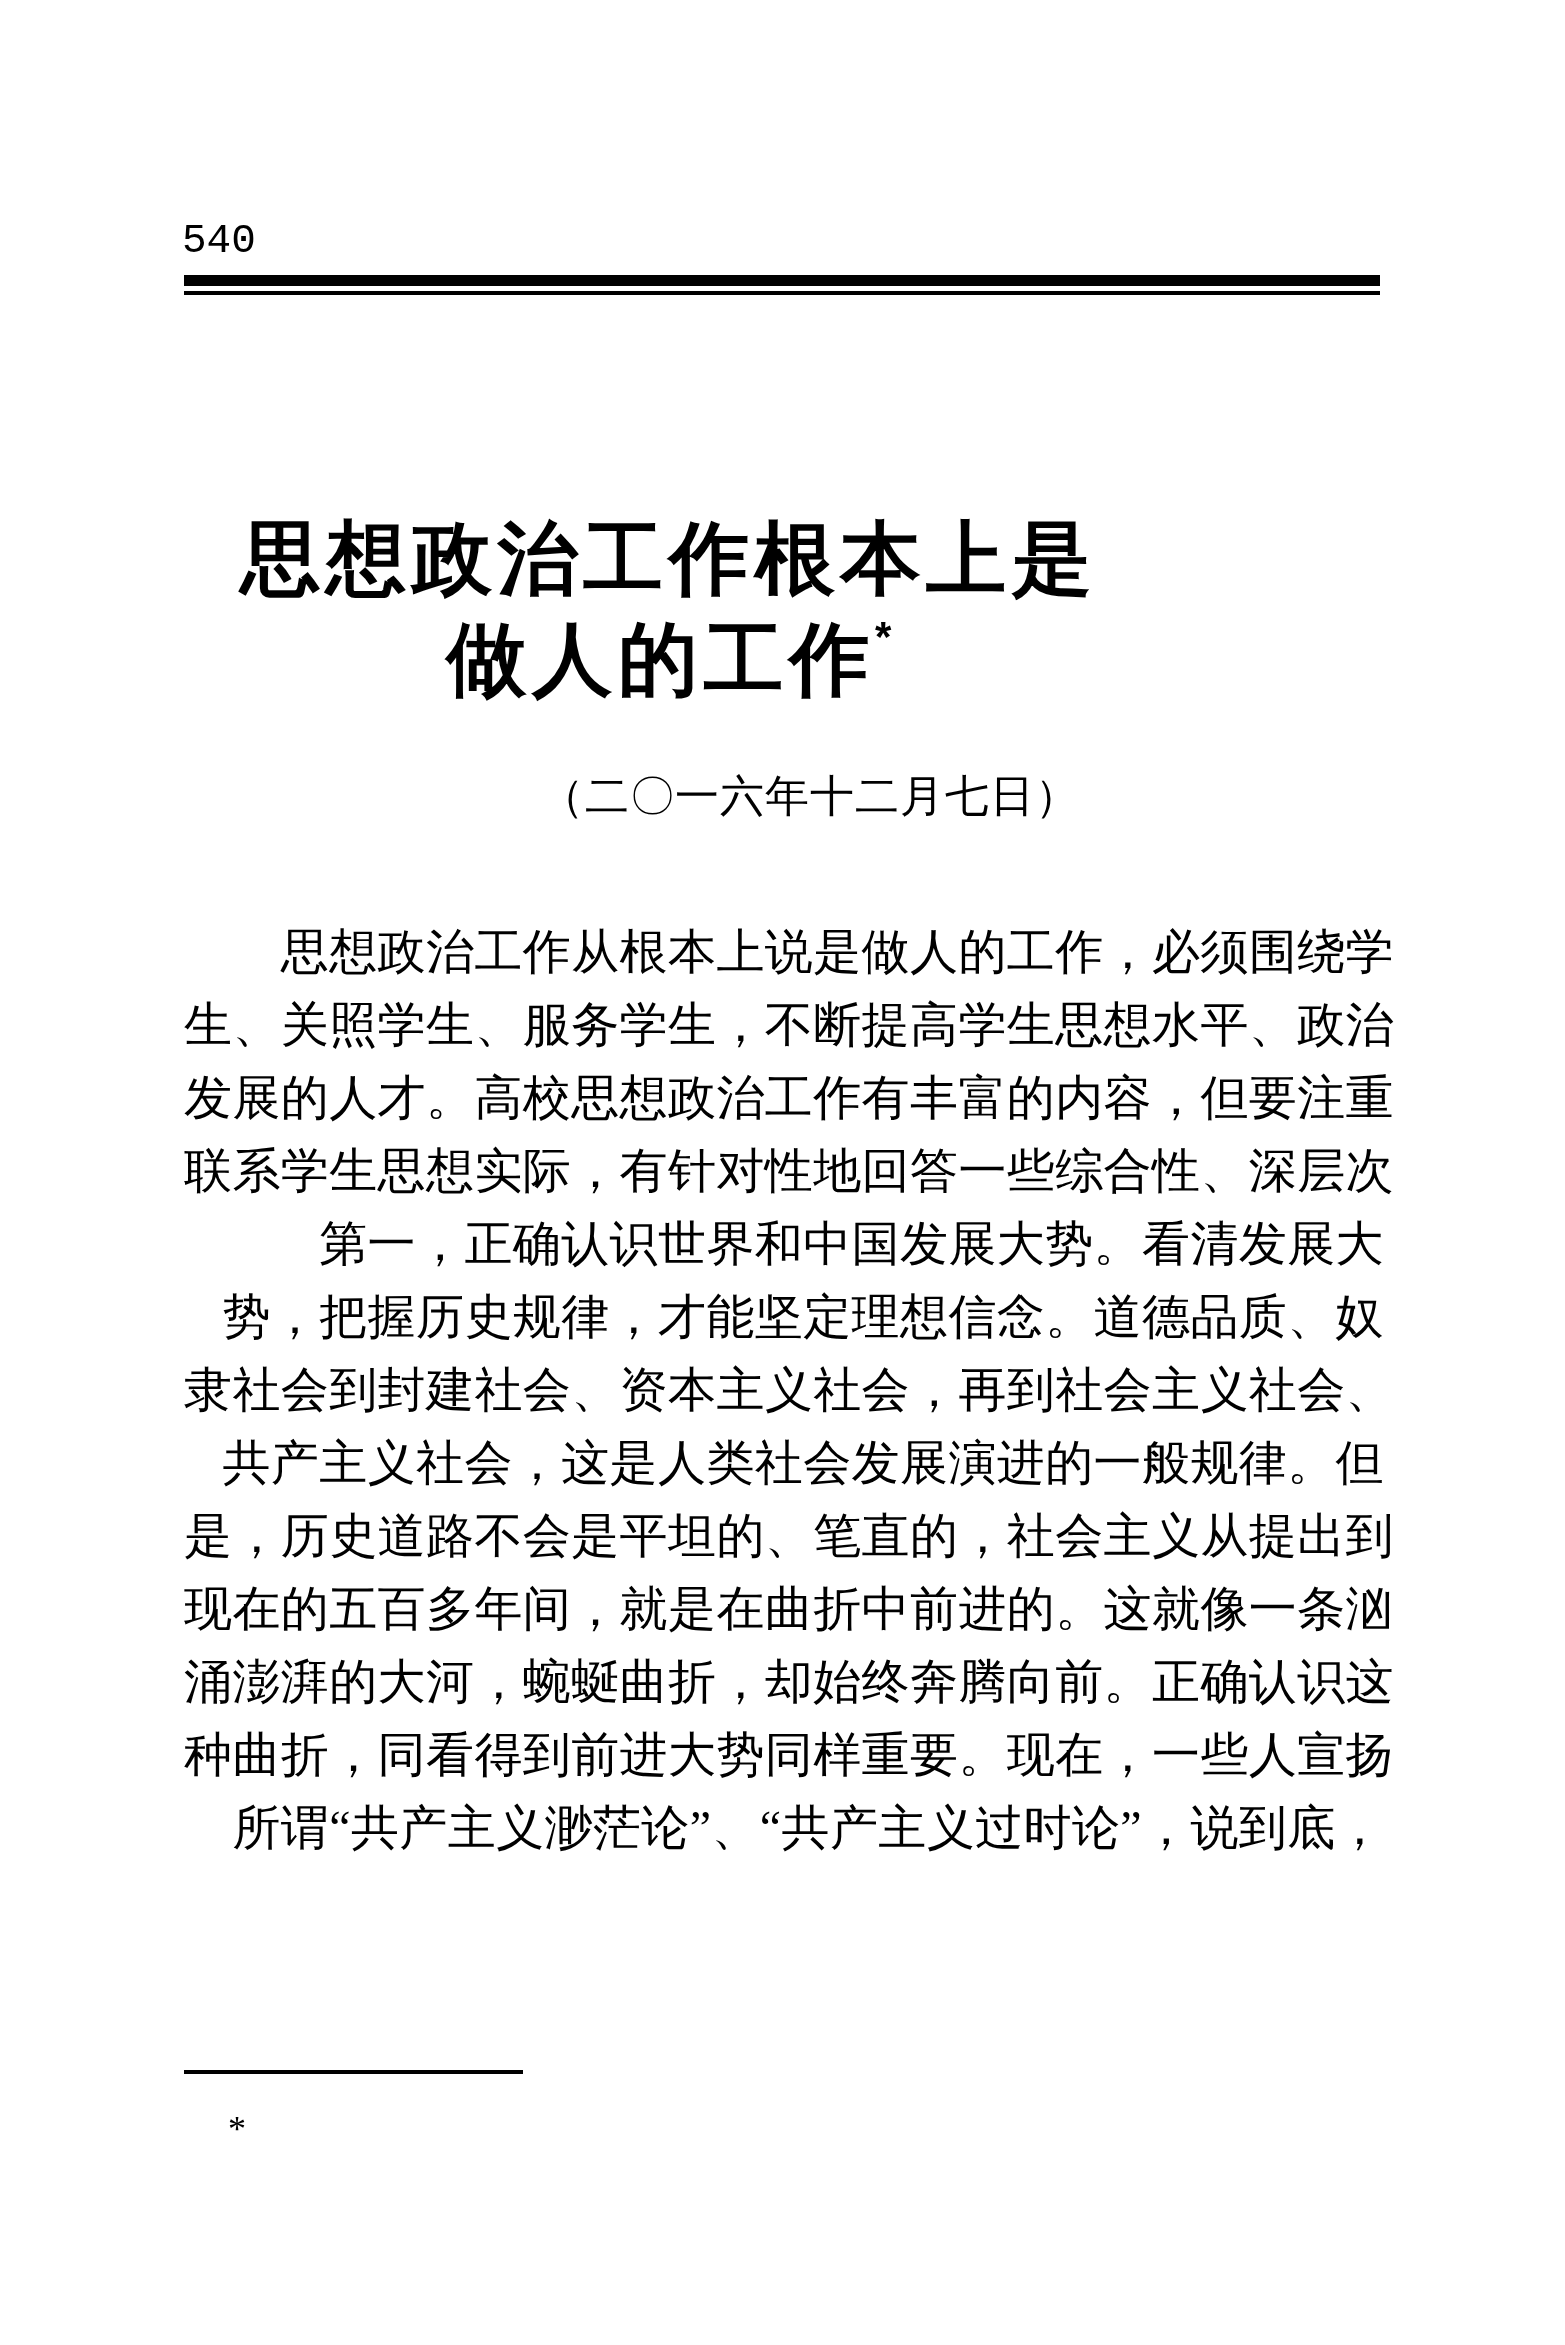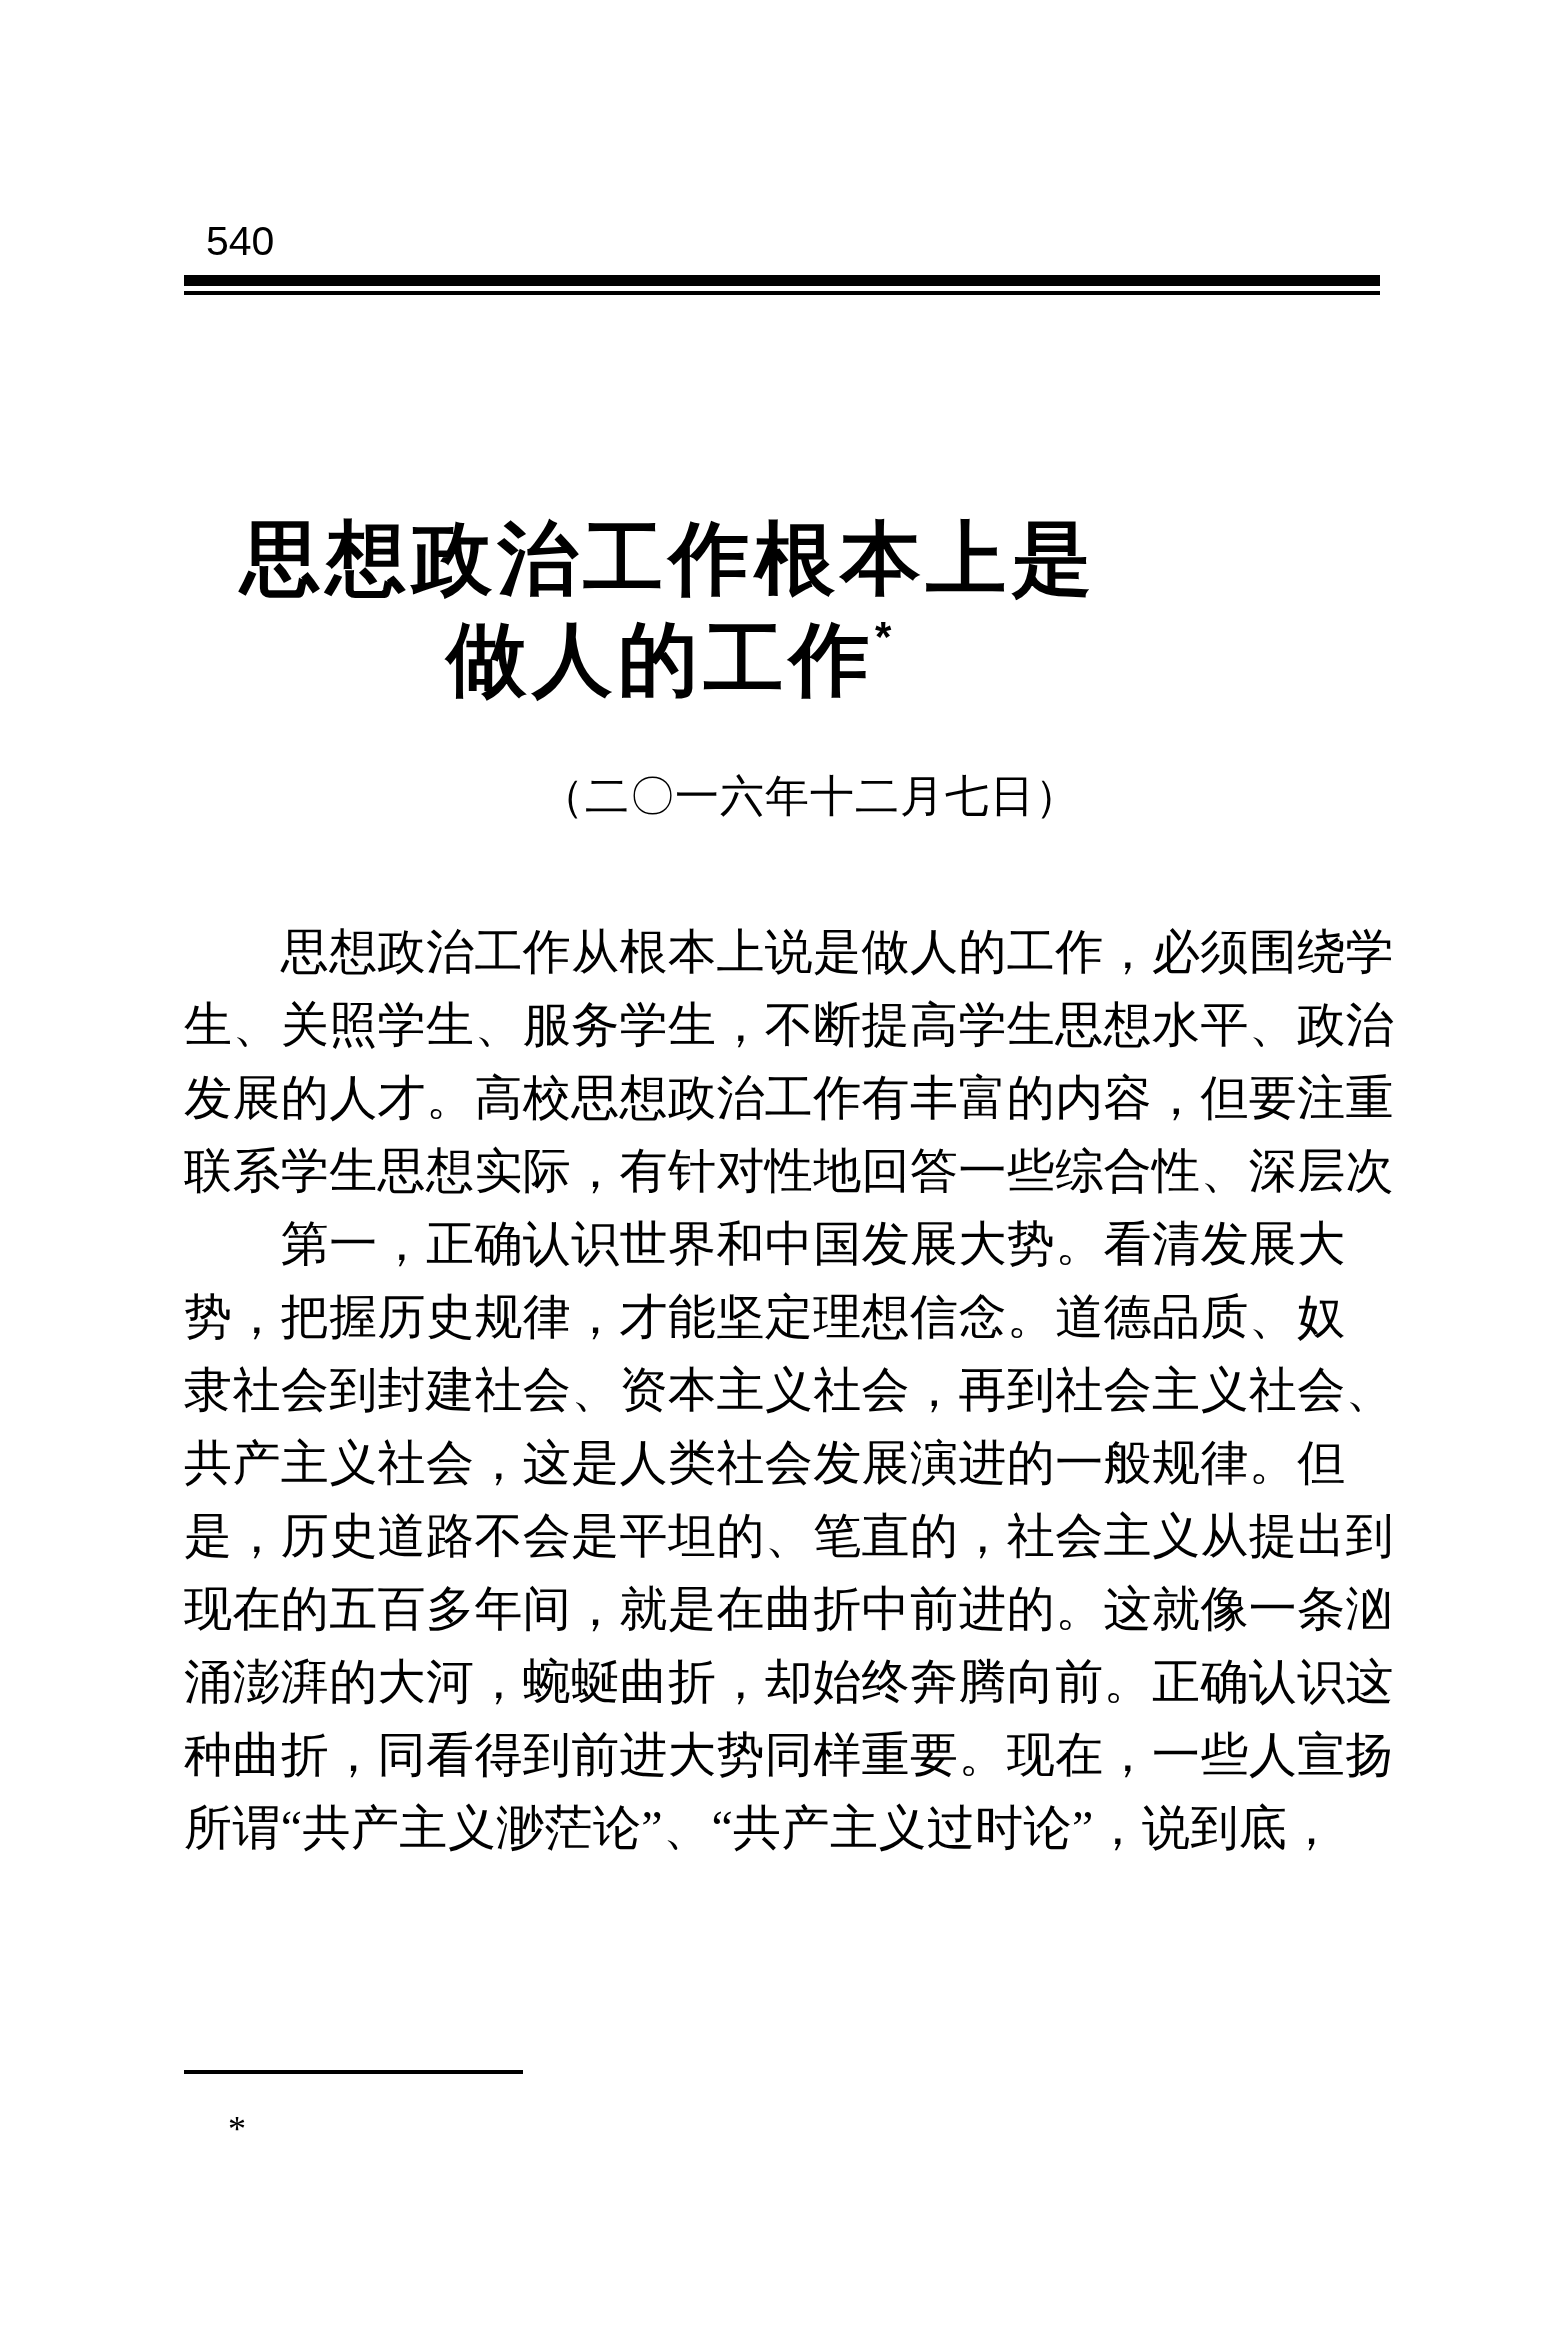--- a/index.html
+++ b/index.html
@@ -11,25 +11,25 @@
     position: relative;
     width: 1566px;
     height: 2345px;
     background: #ffffff;
     color: #000000;
     overflow: hidden;
     font-family: "Liberation Serif", serif;
   }
   .page-number {
     position: absolute;
-    left: 206px;
+    left: 182px;
     top: 221px;
     font-size: 41px;
     line-height: 1;
-    font-family: Liberation Sans, sans-serif;
+    font-family: Liberation Mono, monospace;
     color: #000;
   }
   .rule-thick {
     position: absolute;
     left: 184px;
     top: 275px;
     width: 1196px;
     height: 10.5px;
     background: #000;
   }
@@ -80,20 +80,21 @@
     width: 1200px;
     font-size: 48px;
     line-height: 73px;
     letter-spacing: 0.4px;
     font-family: "Liberation Serif", serif;
     color: #000;
   }
   .body-line {
     white-space: nowrap;
     height: 73px;
+    text-align: right;
   }
   .footnote-rule {
     position: absolute;
     left: 184px;
     top: 2070px;
     width: 339px;
     height: 3.8px;
     background: #000;
   }
   .footnote {

